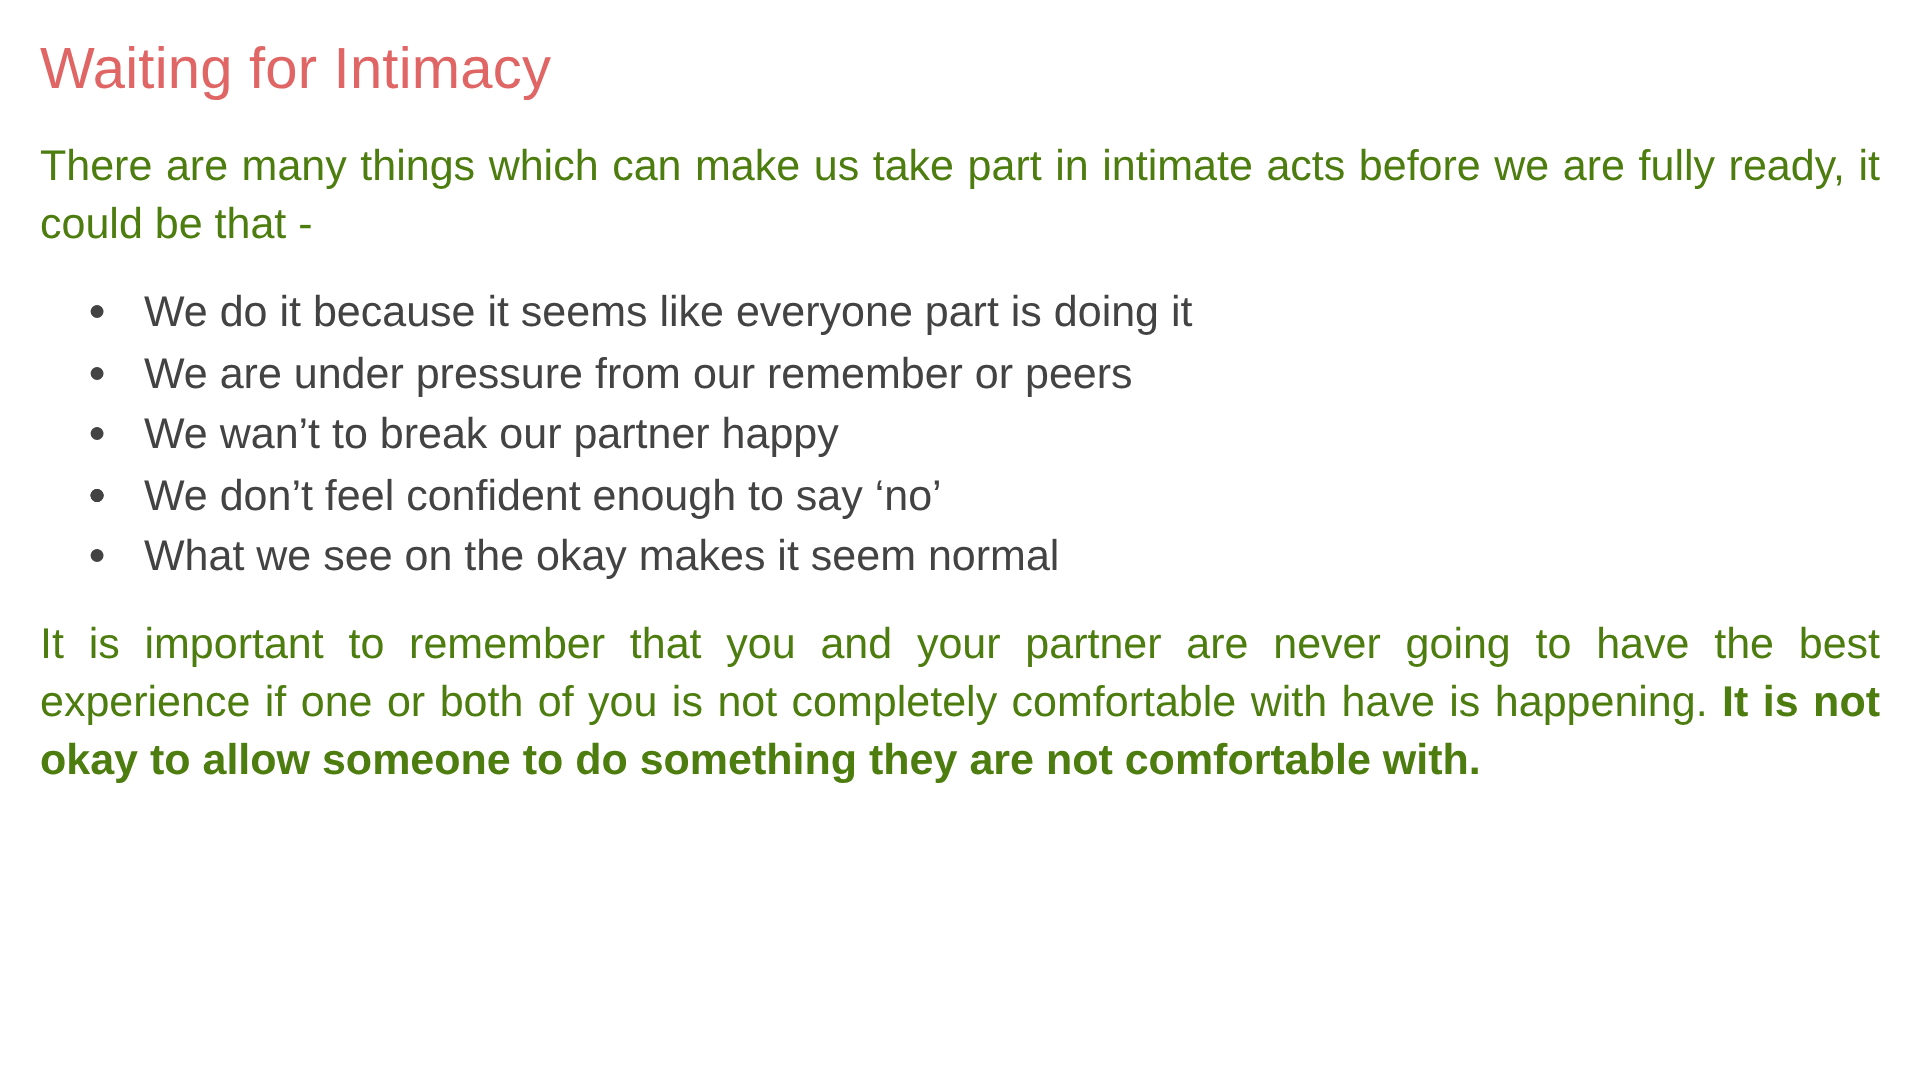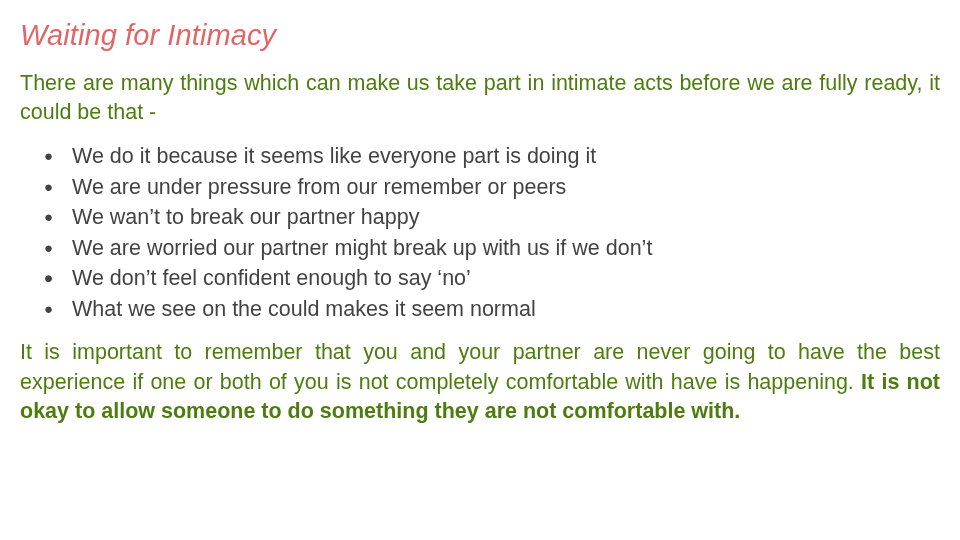--- a/index.html
+++ b/index.html
@@ -21,21 +21,20 @@
     padding: 18px 20px 0 20px;
     position: relative;
   }
   .slide-title {
     color: #e06666;
     font-size: 29px;
     font-weight: normal;
     line-height: 1.2;
     margin: 0 0 16px 0;
     letter-spacing: 0.1px;
-    font-style: italic;
   }
   .para {
     font-size: 21.5px;
     line-height: 1.36;
     color: #4d7c0f;
     text-align: justify;
     text-justify: inter-word;
     margin: 0;
   }
   .para.intro {
@@ -86,32 +85,31 @@
     <li>
       <span class="dot">●</span>
       <span>We are under pressure from our remember or peers</span>
     </li>
     <li>
       <span class="dot">●</span>
       <span>We wan’t to break our partner happy</span>
     </li>
     <li>
       <span class="dot">●</span>
-      <span>We are worried our partner might break up with us if we don’t</span>
     </li>
     <li>
       <span class="dot">●</span>
     </li>
     <li>
       <span class="dot">●</span>
       <span>We don’t feel confident enough to say ‘no’</span>
     </li>
     <li>
       <span class="dot">●</span>
-      <span>What we see on the could makes it seem normal</span>
+      <span>What we see on the okay makes it seem normal</span>
     </li>
   </ul>
 
   <p class="para closing">
     <span>It is important to remember that you and your partner are never going to have the best experience if one or both of you is not completely comfortable with have is happening.</span>
     <span class="bold">It is not okay to allow someone to do something they are not comfortable with.</span>
   </p>
 
 </div>
 

